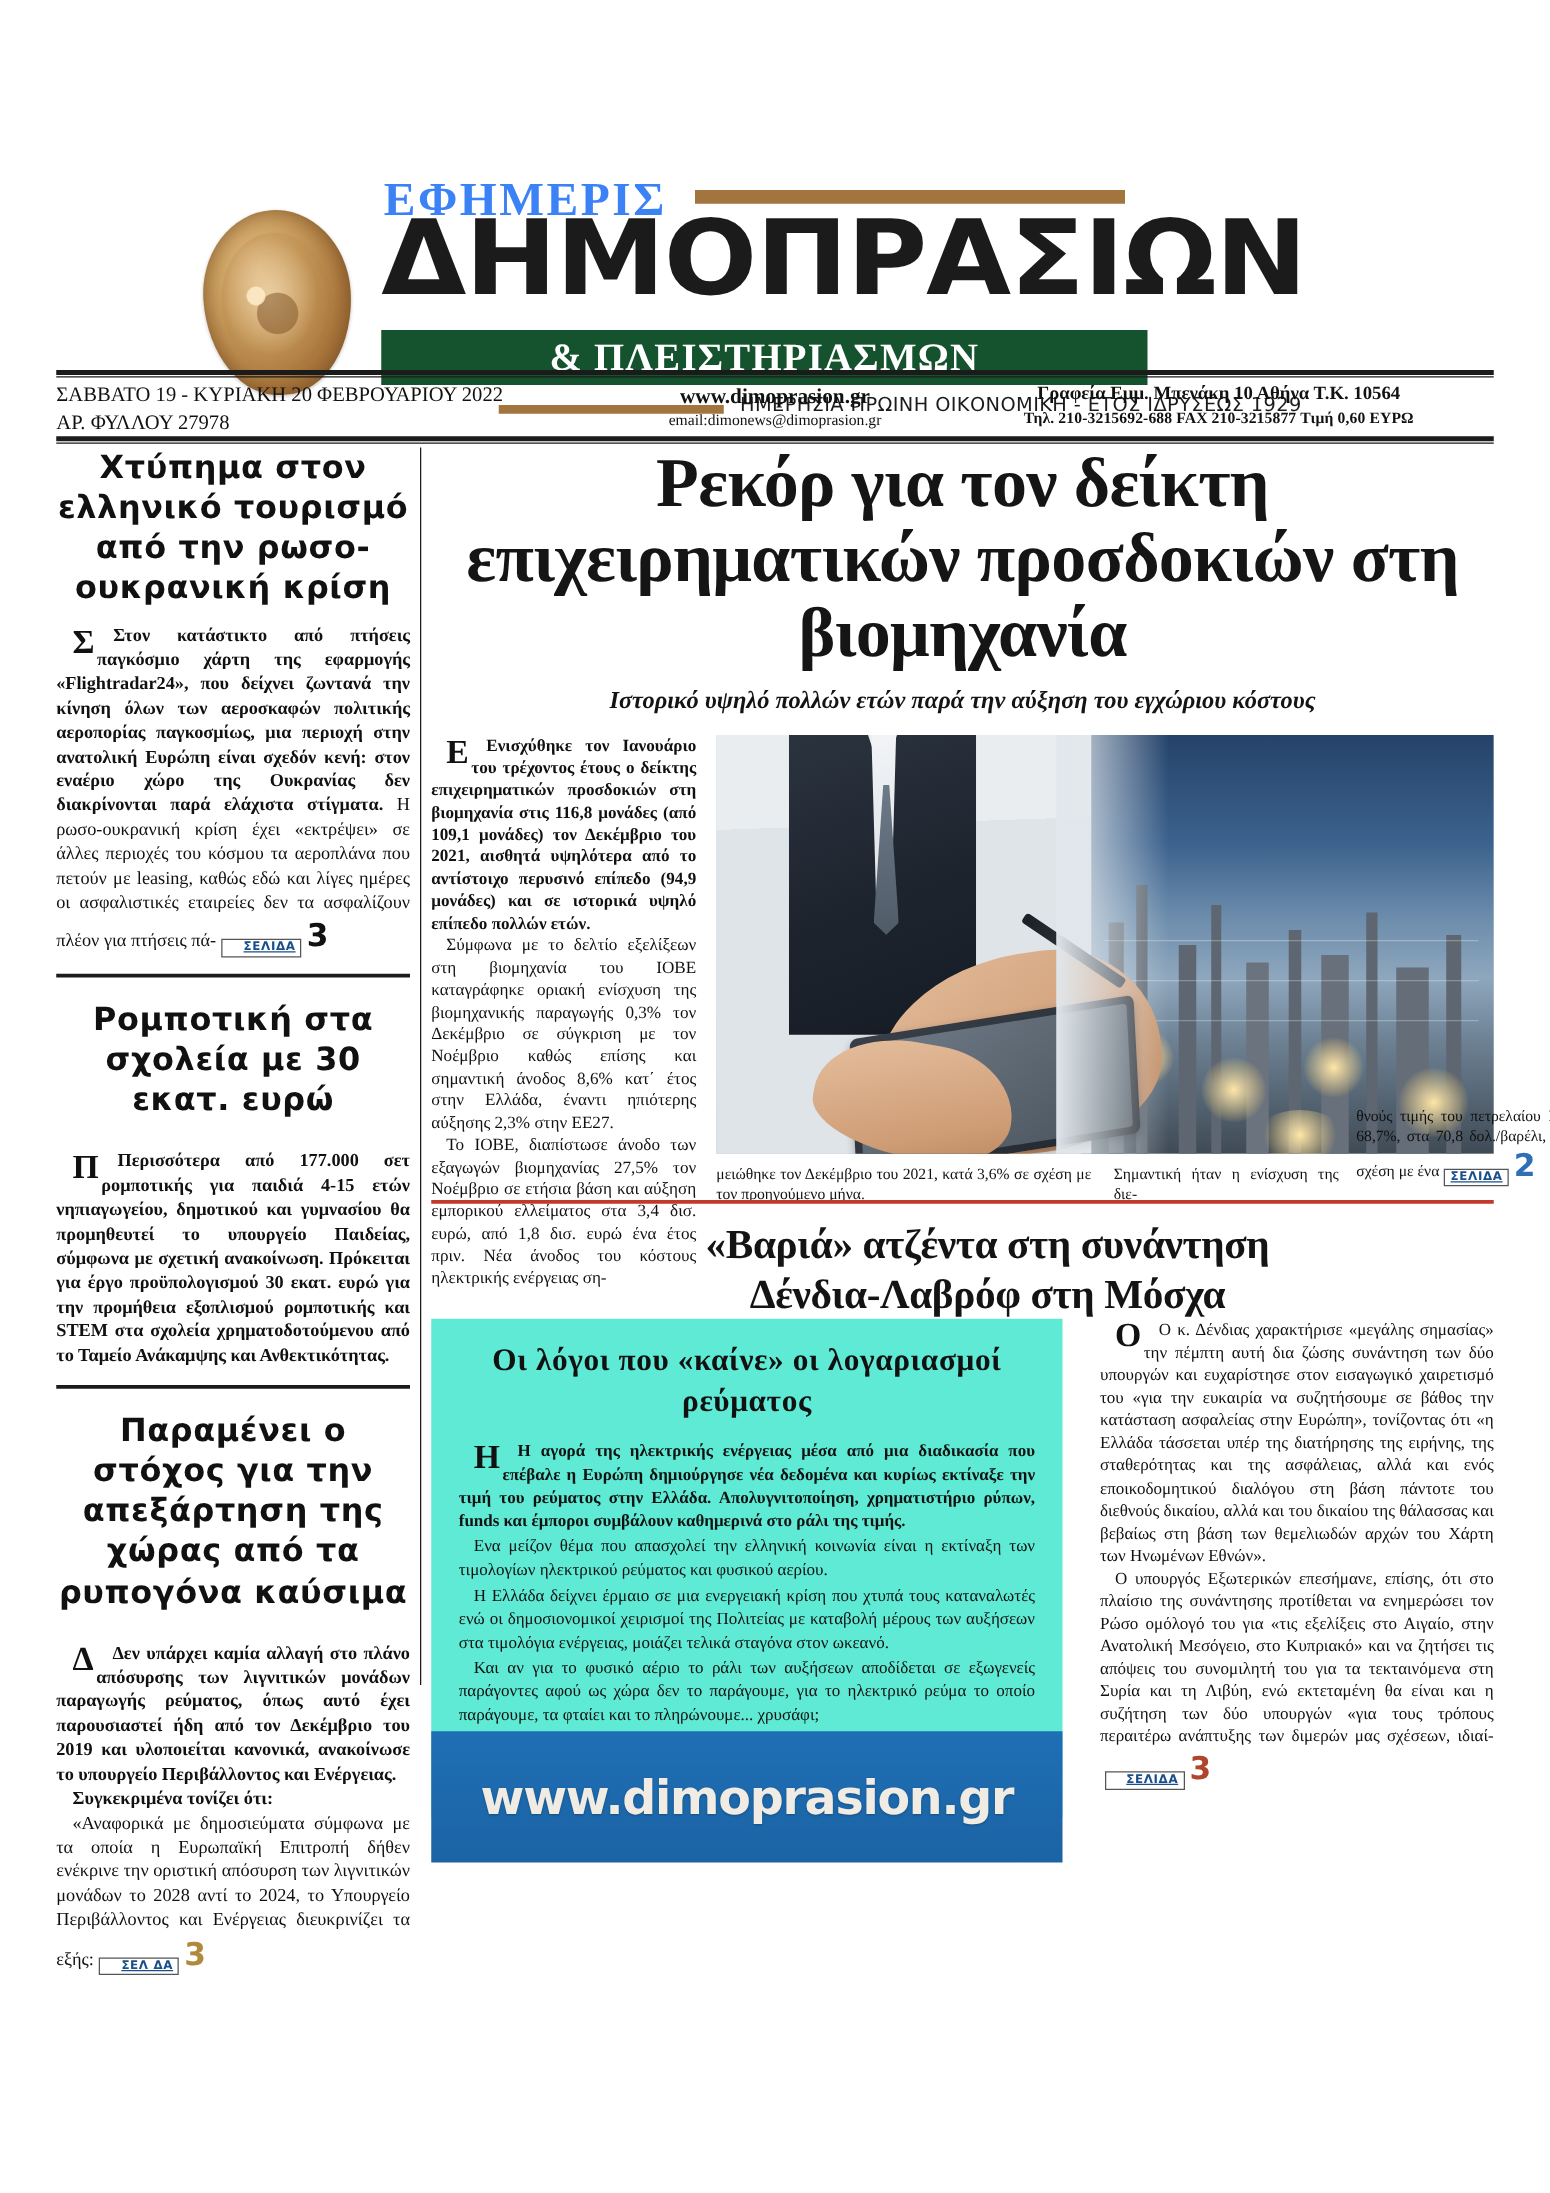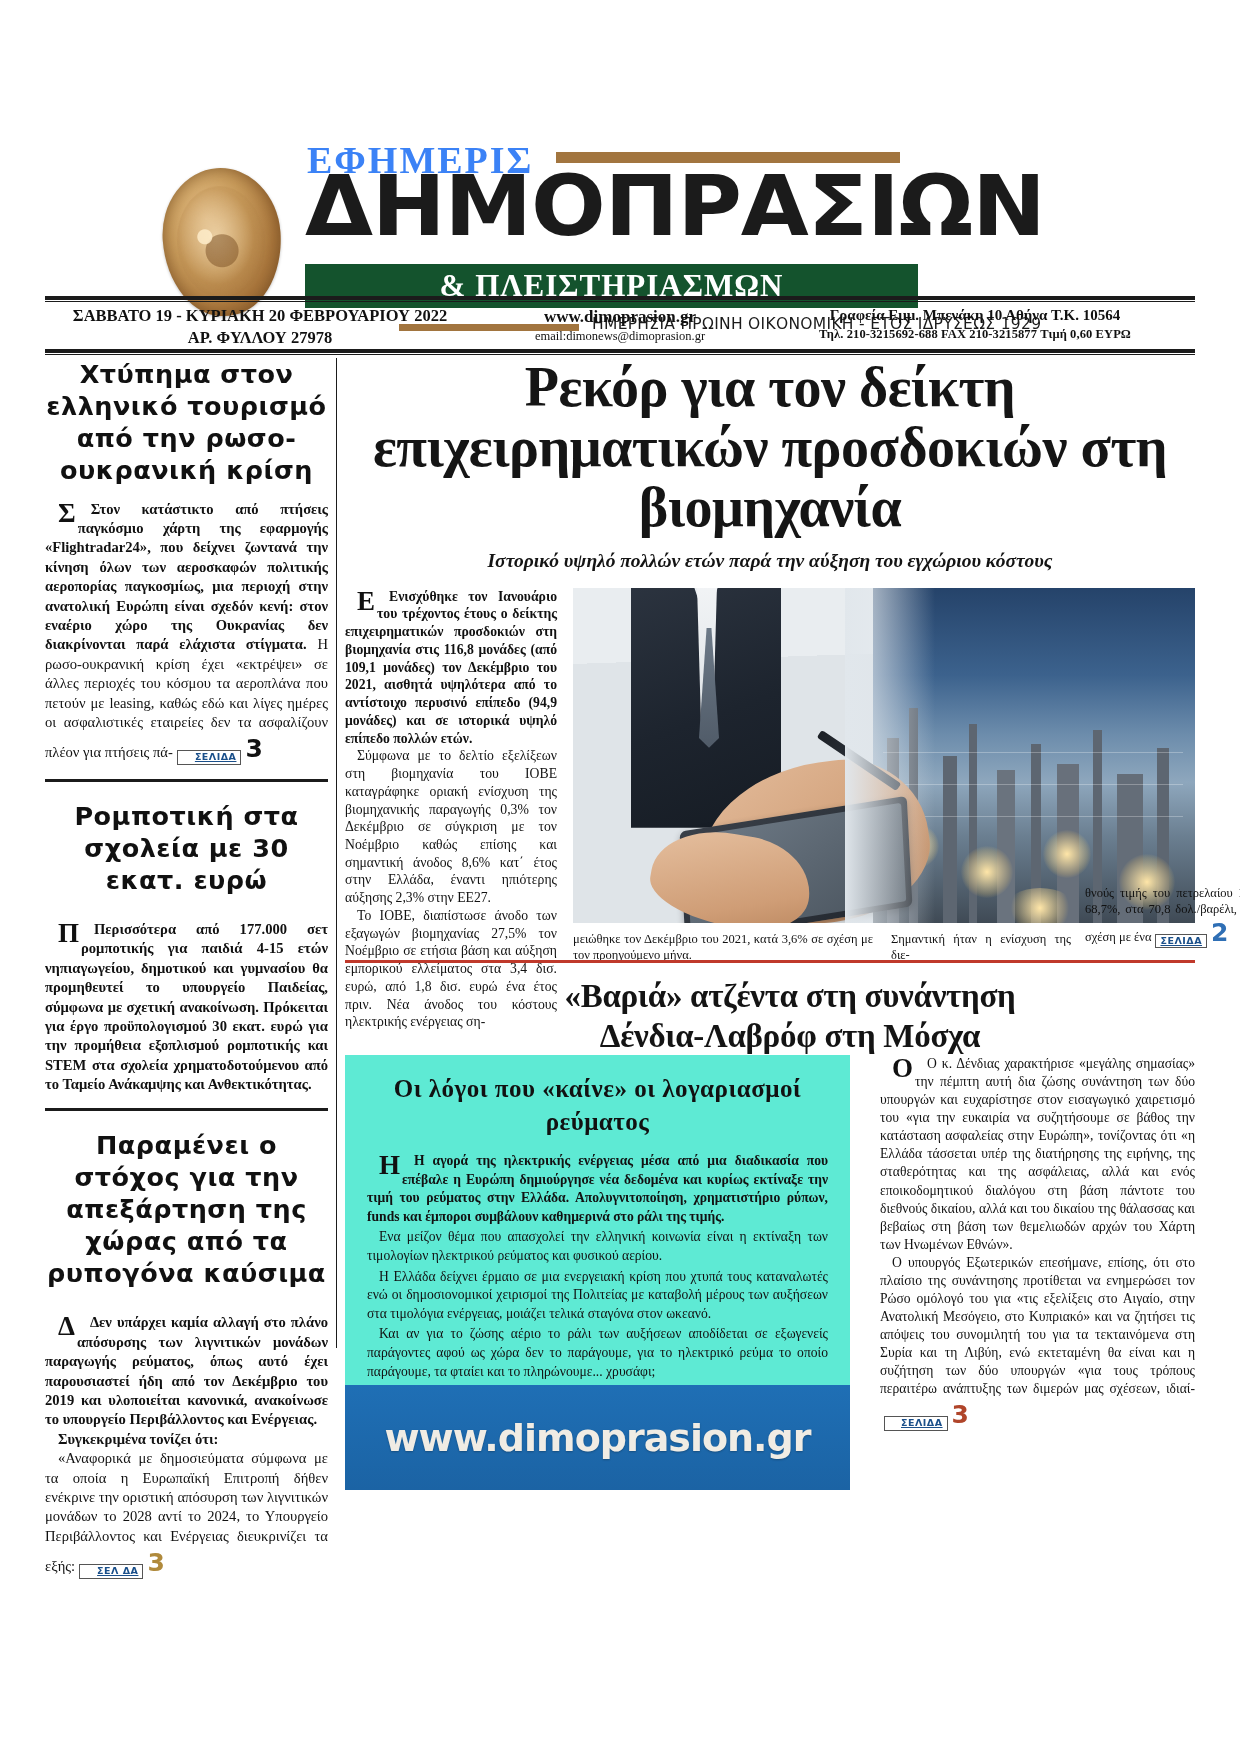--- a/index.html
+++ b/index.html
@@ -66,22 +66,22 @@
   }
   .tagline{
     position:absolute;left:592px;top:259px;
     font-family:"DejaVu Sans","Liberation Sans",sans-serif;
     font-size:15.5px;letter-spacing:.3px;color:#1b1b1b;white-space:nowrap;
   }
   
   .rule-thick{position:absolute;left:45px;width:1150px;background:#1b1b1b;}
   .inforow{position:absolute;left:45px;top:305px;width:1150px;height:38px;}
   .info-left{
-    position:absolute;left:0;top:0;width:430px;text-align:center;
-    font-family:"Liberation Serif",serif;font-size:16.5px;font-weight:700;line-height:1.35;
+    position:absolute;left:0;top:0;width:430px;
+    font-family:"Liberation Serif",serif;font-size:16.5px;font-weight:400;line-height:1.35;
   }
   .info-mid{
     position:absolute;left:430px;top:1px;width:290px;text-align:center;
     font-family:"Liberation Serif",serif;line-height:1.3;
   }
   .info-mid .u{font-size:17px;font-weight:700;}
   .info-mid .e{font-size:12.5px;}
   .info-right{
     position:absolute;left:710px;top:0;width:440px;text-align:center;
     font-family:"Liberation Serif",serif;line-height:1.4;
@@ -370,21 +370,21 @@
     <div class="sechead">«Βαριά» ατζέντα στη συνάντηση</div>
     <div class="sechead">Δένδια-Λαβρόφ στη Μόσχα</div>
   </div>
 
   <div class="pinkbox" style="top:1055px;">
     <div class="pinkhead">Οι λόγοι που «καίνε» οι λογαριασμοί ρεύματος</div>
     <div class="pinkbody">
       <p style="font-weight:700"><span class="dropcap">Η</span><span>Η αγορά της ηλεκτρικής ενέργειας μέσα από μια διαδικασία που επέβαλε η Ευρώπη δημιούργησε νέα δεδομένα και κυρίως εκτίναξε την τιμή του ρεύματος στην Ελλάδα. Απολυγνιτοποίηση, χρηματιστήριο ρύπων, funds και έμποροι συμβάλουν καθημερινά στο ράλι της τιμής.</span></p>
       <p>Ενα μείζον θέμα που απασχολεί την ελληνική κοινωνία είναι η εκτίναξη των τιμολογίων ηλεκτρικού ρεύματος και φυσικού αερίου.</p>
       <p>Η Ελλάδα δείχνει έρμαιο σε μια ενεργειακή κρίση που χτυπά τους καταναλωτές ενώ οι δημοσιονομικοί χειρισμοί της Πολιτείας με καταβολή μέρους των αυξήσεων στα τιμολόγια ενέργειας, μοιάζει τελικά σταγόνα στον ωκεανό.</p>
-      <p>Και αν για το ζώσης αέριο το ράλι των αυξήσεων αποδίδεται σε εξωγενείς παράγοντες αφού ως χώρα δεν το παράγουμε, για το ηλεκτρικό ρεύμα το οποίο παράγουμε, τα φταίει και το πληρώνουμε... χρυσάφι;</p>
+      <p>Και αν για το φυσικό αέριο το ράλι των αυξήσεων αποδίδεται σε εξωγενείς παράγοντες αφού ως χώρα δεν το παράγουμε, για το ηλεκτρικό ρεύμα το οποίο παράγουμε, τα φταίει και το πληρώνουμε... χρυσάφι;</p>
       <p><span>Ευθύνεται μήπως η ταχεία προσπάθεια της χώρας για απεξάρτηση από τον λιγνίτη κλείνοντας αρκετές μονάδες παραγωγής με το συγκεκριμένο</span><span class="seltag">ΣΕΛΙΔΑ</span><span class="selnum blue">2</span></p>
     </div>
   </div>
 
   <div class="rcol" style="top:1055px;">
     <p><span class="dropcap">Ο</span><span>Ο κ. Δένδιας χαρακτήρισε «μεγάλης σημασίας» την πέμπτη αυτή δια ζώσης συνάντηση των δύο υπουργών και ευχαρίστησε στον εισαγωγικό χαιρετισμό του «για την ευκαιρία να συζητήσουμε σε βάθος την κατάσταση ασφαλείας στην Ευρώπη», τονίζοντας ότι «η Ελλάδα τάσσεται υπέρ της διατήρησης της ειρήνης, της σταθερότητας και της ασφάλειας, αλλά και ενός εποικοδομητικού διαλόγου στη βάση πάντοτε του διεθνούς δικαίου, αλλά και του δικαίου της θάλασσας και βεβαίως στη βάση των θεμελιωδών αρχών του Χάρτη των Ηνωμένων Εθνών».</span></p>
     <p><span>Ο υπουργός Εξωτερικών επεσήμανε, επίσης, ότι στο πλαίσιο της συνάντησης προτίθεται να ενημερώσει τον Ρώσο ομόλογό του για «τις εξελίξεις στο Αιγαίο, στην Ανατολική Μεσόγειο, στο Κυπριακό» και να ζητήσει τις απόψεις του συνομιλητή του για τα τεκταινόμενα στη Συρία και τη Λιβύη, ενώ εκτεταμένη θα είναι και η συζήτηση των δύο υπουργών «για τους τρόπους περαιτέρω ανάπτυξης των διμερών μας σχέσεων, ιδιαί-</span><span class="seltag">ΣΕΛΙΔΑ</span><span class="selnum" style="color:#b0452a">3</span></p>
   </div>
 
   <div class="adbanner" style="top:1385px;">

